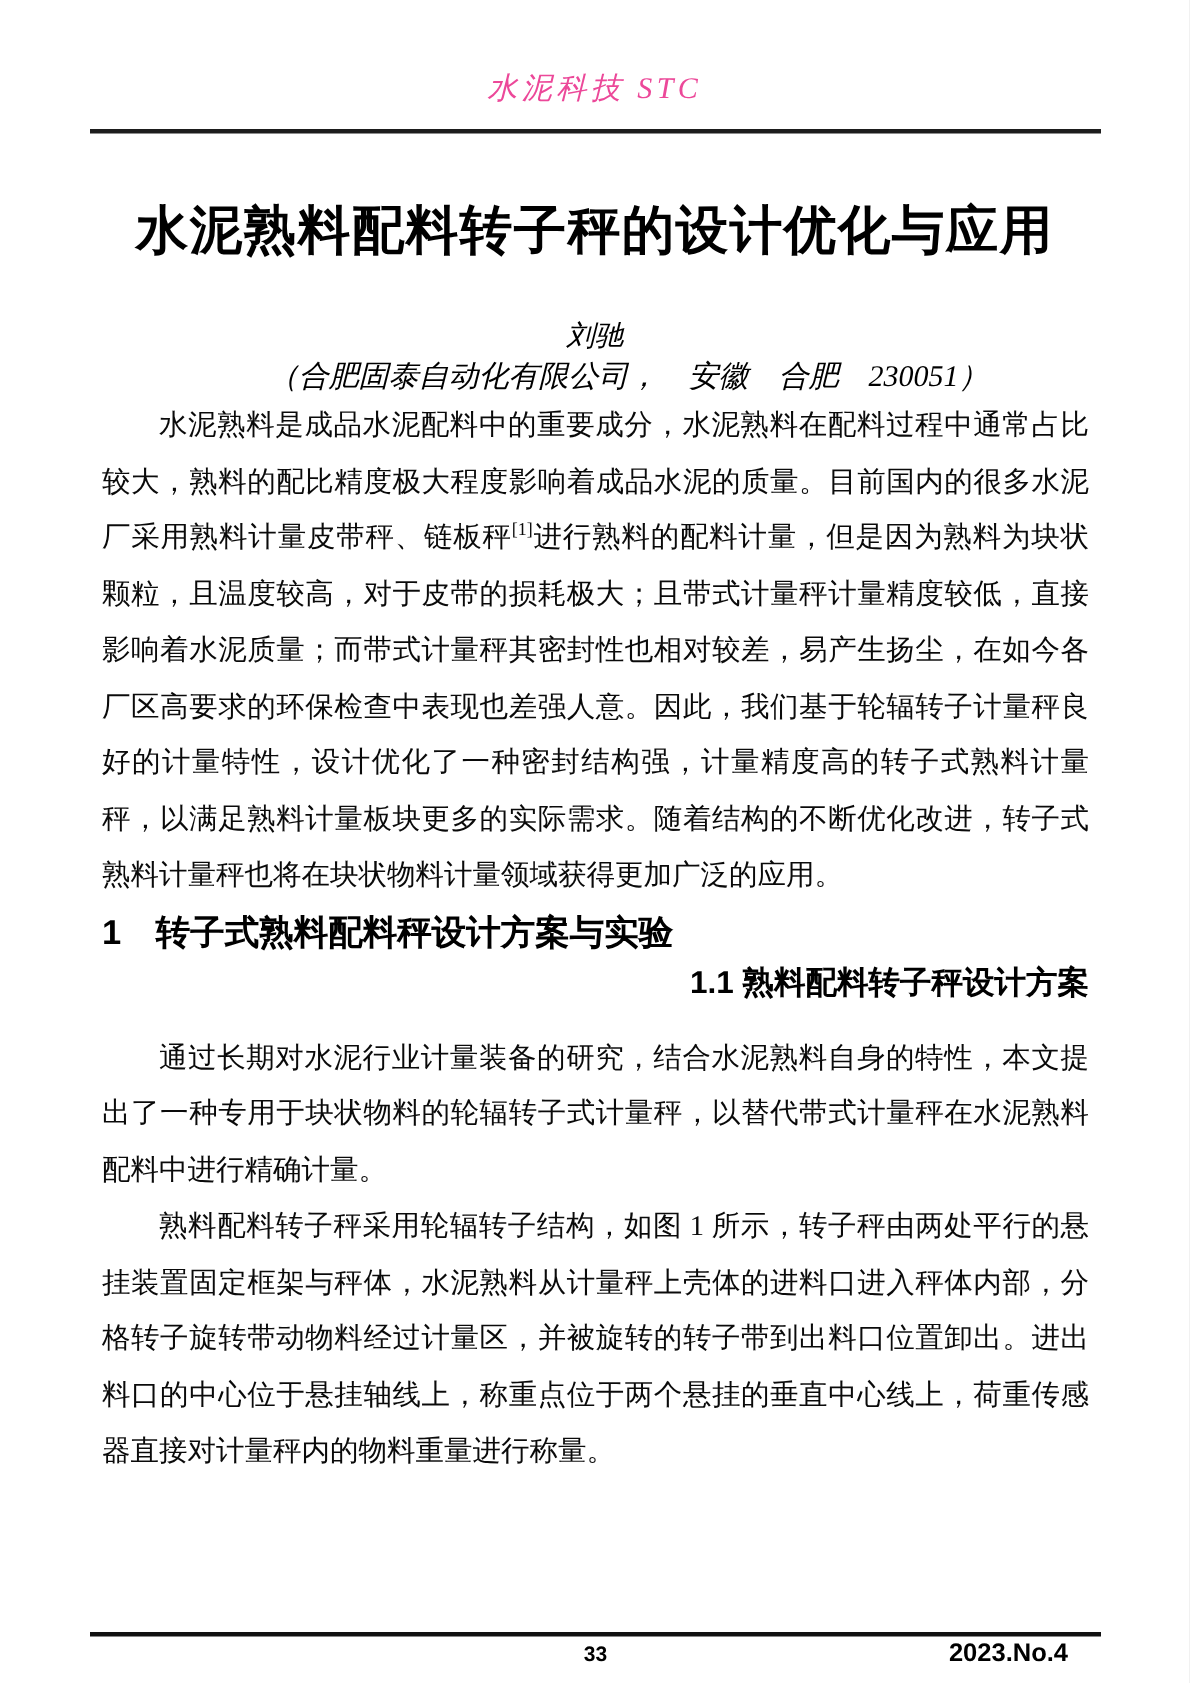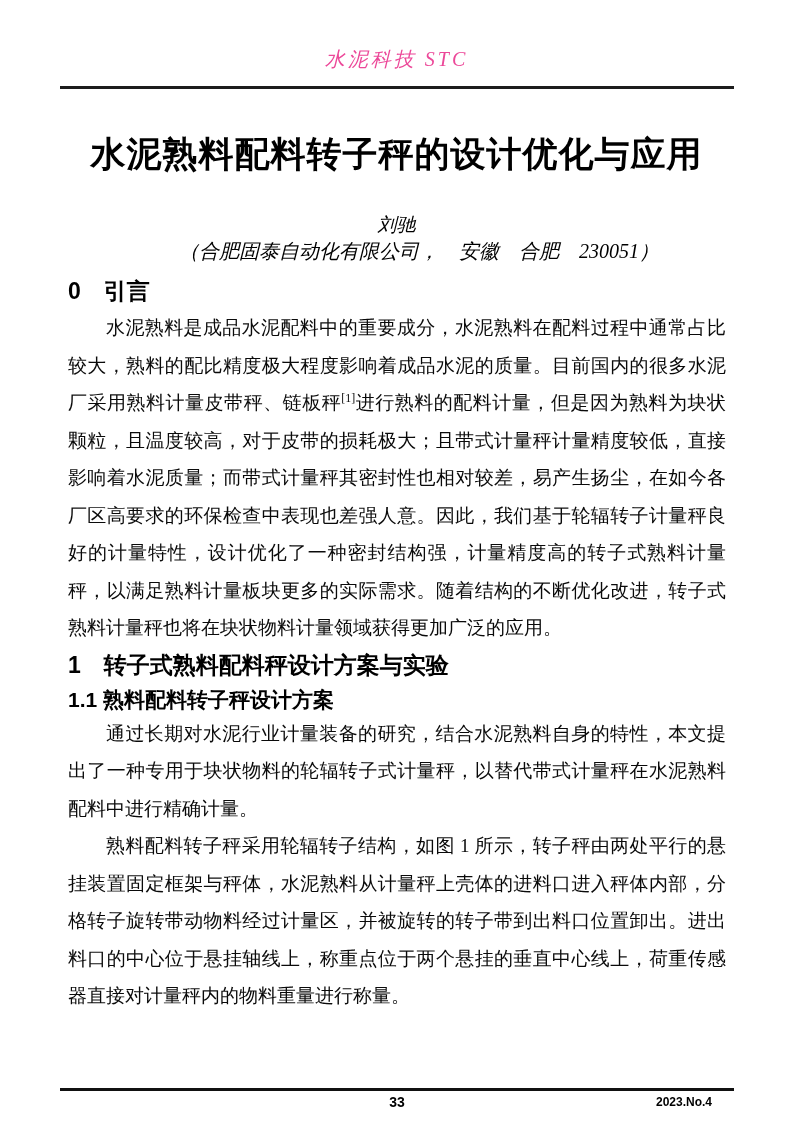--- a/index.html
+++ b/index.html
@@ -78,27 +78,28 @@
     font-weight: bold;
     font-size: 23px;
     line-height: 29px;
     color: #000000;
     white-space: pre-wrap;
   }
   .sec-h1 + .sec-h1, p + .sec-h1 {
     margin-top: 4px;
   }
   .sec-h2 {
-    margin: 6px 0 2px 0;
+    margin: 6px 0 18px 0;
     font-family: "Liberation Sans", sans-serif;
     font-weight: bold;
     font-size: 21px;
     line-height: 27px;
     color: #000000;
     white-space: pre-wrap;
+    text-align: right;
   }
   .body-p {
     margin: 0;
     font-family: "Liberation Serif", serif;
     font-size: 19px;
     line-height: 37.5px;
     text-align: justify;
     text-indent: 2em;
     color: #0a0a0a;
   }
@@ -129,21 +130,21 @@
     font-family: "Liberation Sans", sans-serif;
     font-size: 14px;
     line-height: 16px;
     color: #000000;
   }
   .issue {
     position: absolute;
     top: 6px;
     right: 22px;
     font-family: "Liberation Sans", sans-serif;
-    font-size: 12px;
+    font-size: 17px;
     line-height: 16px;
     color: #000000;
   }
 </style>
 </head>
 <body>
 
 <div class="page">
 
   <div class="running-header">
@@ -151,21 +152,20 @@
     <div class="header-rule"></div>
   </div>
 
   <h1 class="article-title">水泥熟料配料转子秤的设计优化与应用</h1>
 
   <div class="author">刘驰</div>
 
   <div class="affiliation">（合肥固泰自动化有限公司，　安徽　合肥　230051）</div>
 
   <div class="article-body" id="article-body">
-      <h2 class="sec-h1">0　引言</h2>
       <p class="body-p">水泥熟料是成品水泥配料中的重要成分，水泥熟料在配料过程中通常占比较大，熟料的配比精度极大程度影响着成品水泥的质量。目前国内的很多水泥厂采用熟料计量皮带秤、链板秤<sup>[1]</sup>进行熟料的配料计量，但是因为熟料为块状颗粒，且温度较高，对于皮带的损耗极大；且带式计量秤计量精度较低，直接影响着水泥质量；而带式计量秤其密封性也相对较差，易产生扬尘，在如今各厂区高要求的环保检查中表现也差强人意。因此，我们基于轮辐转子计量秤良好的计量特性，设计优化了一种密封结构强，计量精度高的转子式熟料计量秤，以满足熟料计量板块更多的实际需求。随着结构的不断优化改进，转子式熟料计量秤也将在块状物料计量领域获得更加广泛的应用。</p>
       <h2 class="sec-h1">1　转子式熟料配料秤设计方案与实验</h2>
       <h3 class="sec-h2">1.1 熟料配料转子秤设计方案</h3>
       <p class="body-p">通过长期对水泥行业计量装备的研究，结合水泥熟料自身的特性，本文提出了一种专用于块状物料的轮辐转子式计量秤，以替代带式计量秤在水泥熟料配料中进行精确计量。</p>
       <p class="body-p">熟料配料转子秤采用轮辐转子结构，如图 1 所示，转子秤由两处平行的悬挂装置固定框架与秤体，水泥熟料从计量秤上壳体的进料口进入秤体内部，分格转子旋转带动物料经过计量区，并被旋转的转子带到出料口位置卸出。进出料口的中心位于悬挂轴线上，称重点位于两个悬挂的垂直中心线上，荷重传感器直接对计量秤内的物料重量进行称量。</p>
     </div>
 
   <div class="footer">
     <div class="footer-rule"></div>
     <span class="page-number">33</span>

